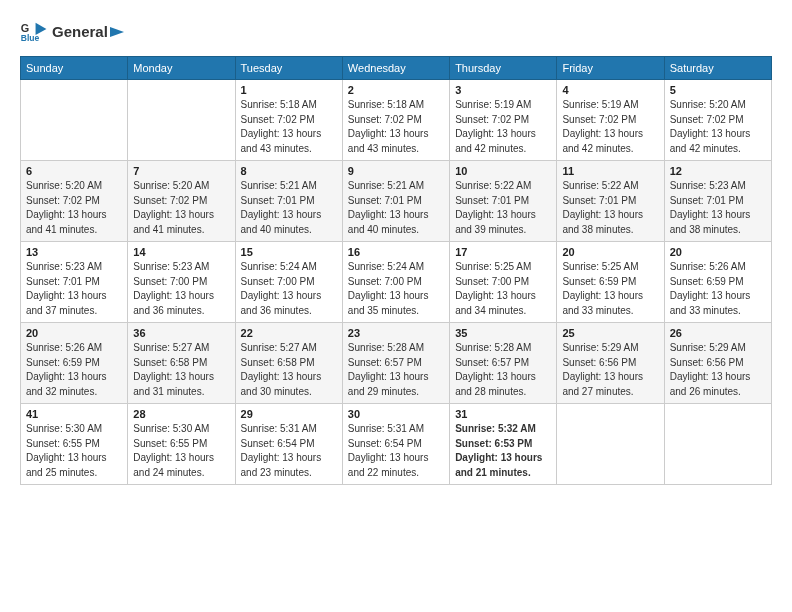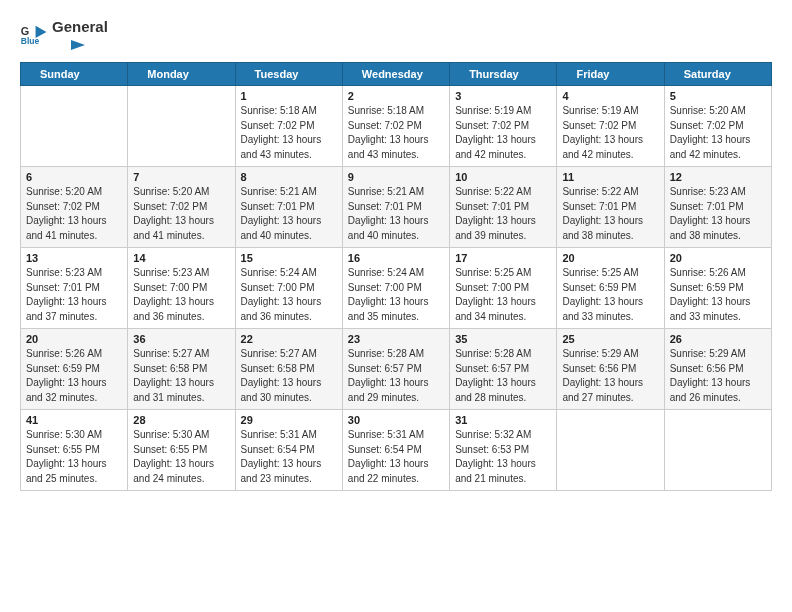--- a/index.html
+++ b/index.html
@@ -24,21 +24,20 @@
     .logo {
       display: flex;
       align-items: center;
       gap: 4px;
     }
     .logo-text {
       font-size: 13px;
       font-weight: bold;
       color: #333;
       line-height: 1.2;
-      flex-direction: column;
     }
     .logo-blue { color: #2176ae; }
     .logo-icon {
       width: 28px;
       height: 28px;
     }
     .title-block {
       text-align: right;
     }
     .month-title {
@@ -53,23 +52,23 @@
     }
     table {
       width: 100%;
       border-collapse: collapse;
       font-size: 9.5px;
     }
     thead tr th {
       background: #2176ae;
       color: #fff;
       text-align: left;
-      padding: 5px 19px;
+      padding: 5px 5px;
       font-size: 11px;
-      font-weight: bold;
+      font-weight: normal;
       border: 1px solid #1a5f8a;
     }
     tbody tr td {
       border: 1px solid #ccc;
       vertical-align: top;
       padding: 4px 5px;
       width: calc(100% / 7);
       height: 78px;
       background: #fff;
     }
@@ -351,21 +350,21 @@
           </td>
           <td>
             <span class="day-num">30</span>
             <div class="day-info" style="white-space: pre-line;">Sunrise: 5:31 AM
 Sunset: 6:54 PM
 Daylight: 13 hours
 and 22 minutes.</div>
           </td>
           <td>
             <span class="day-num">31</span>
-            <div class="day-info" style="white-space: pre-line;">Sunrise: 5:32 AM
+            <div class="day-info" style="white-space: pre-line; font-weight: bold;">Sunrise: 5:32 AM
 Sunset: 6:53 PM
 Daylight: 13 hours
 and 21 minutes.</div>
           </td>
           <td class="empty-cell"></td>
           <td class="empty-cell"></td>
         </tr>
       </tbody>
   </table>
 </div>

